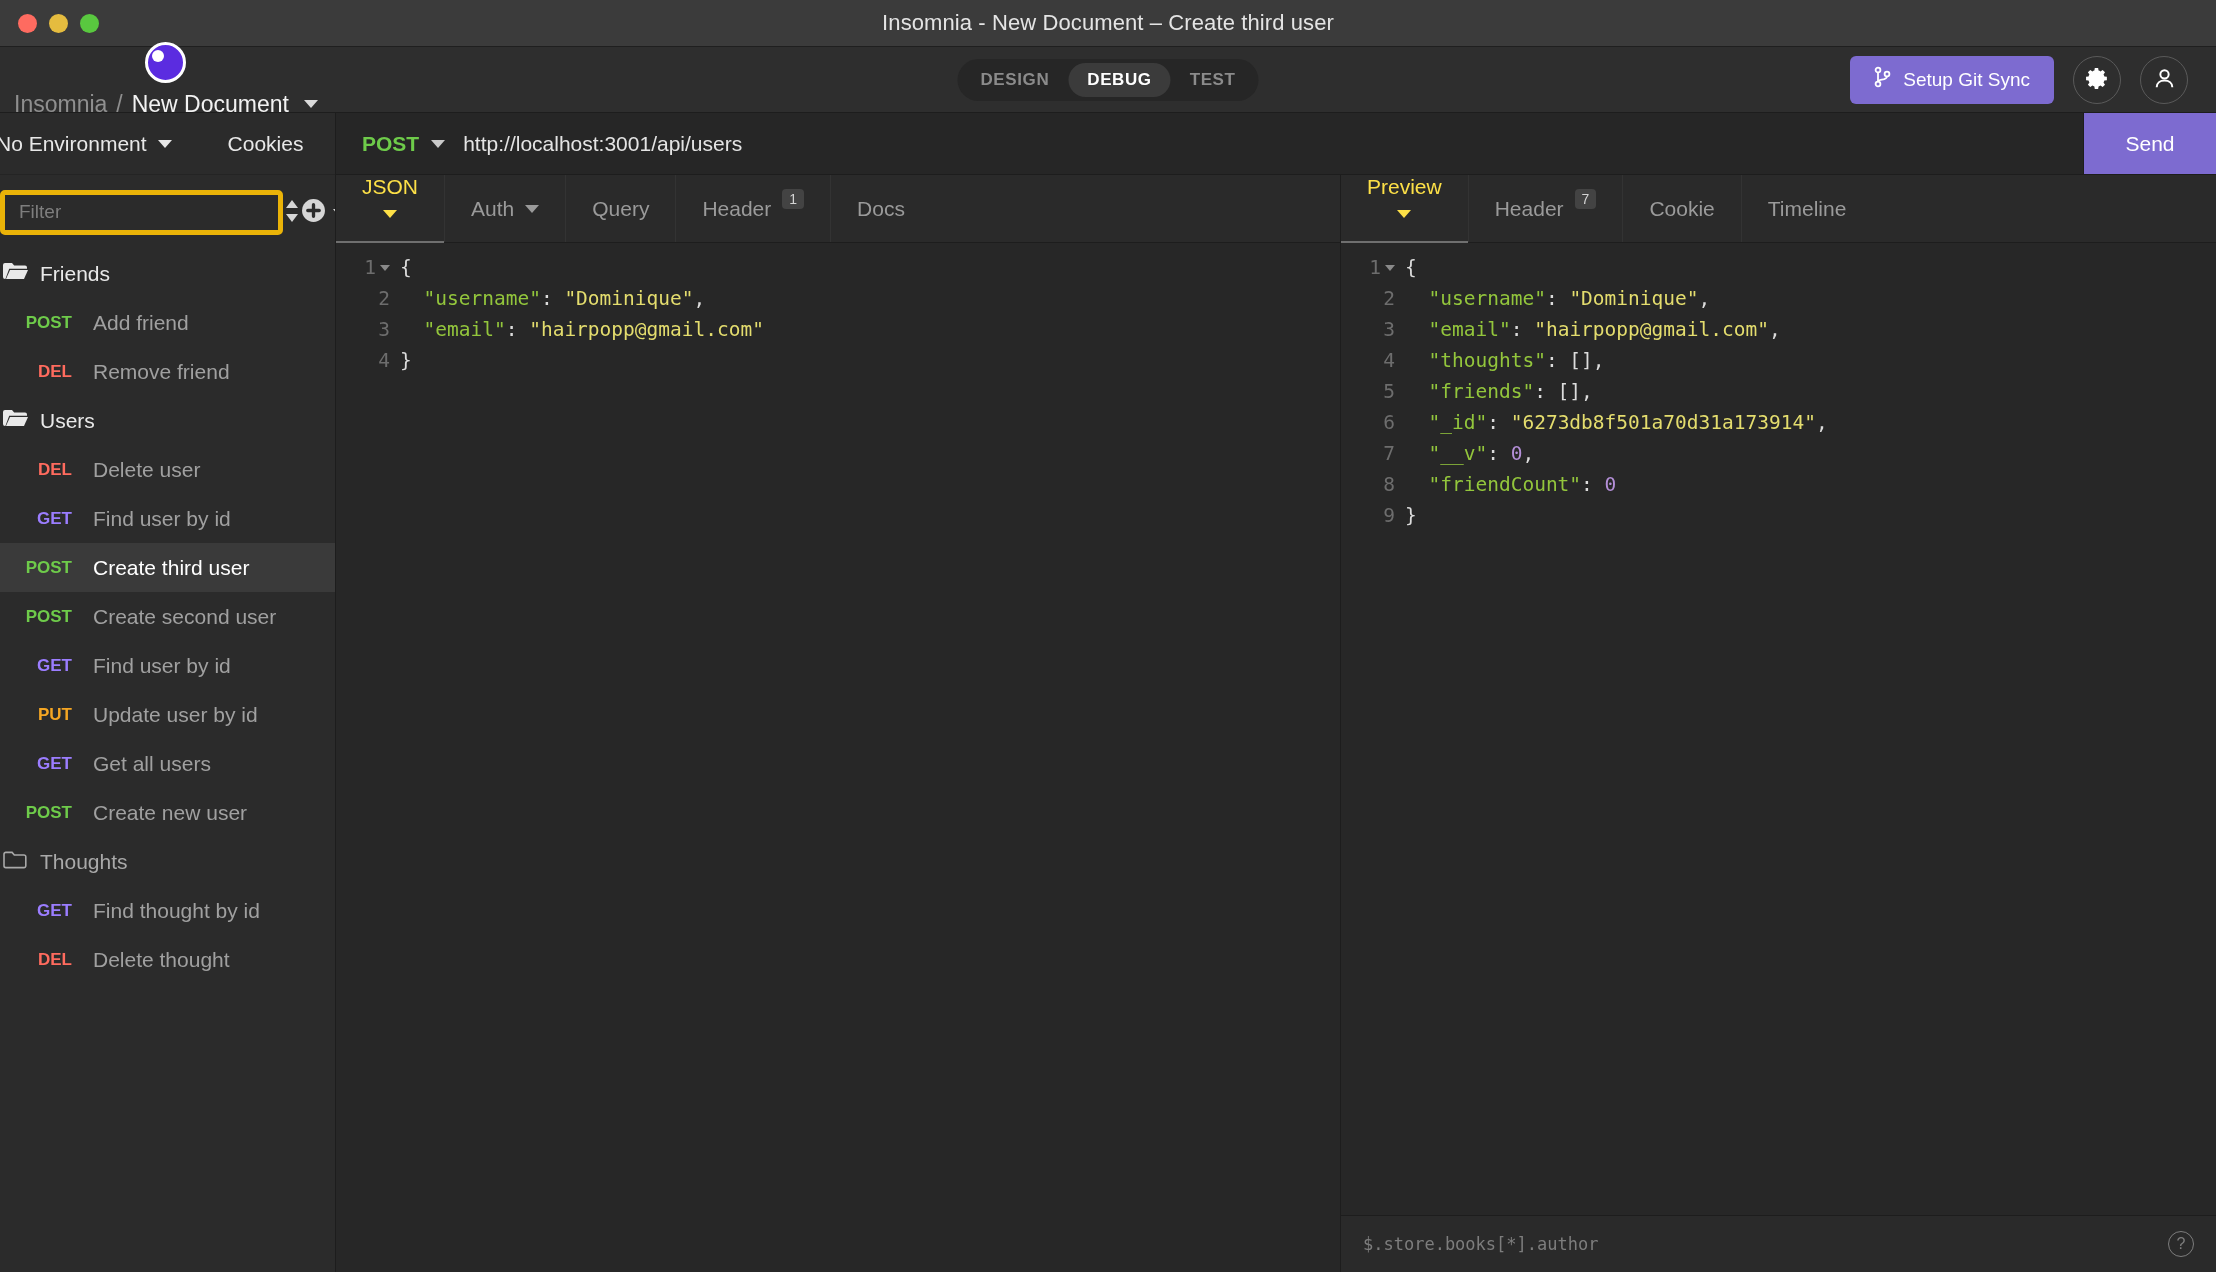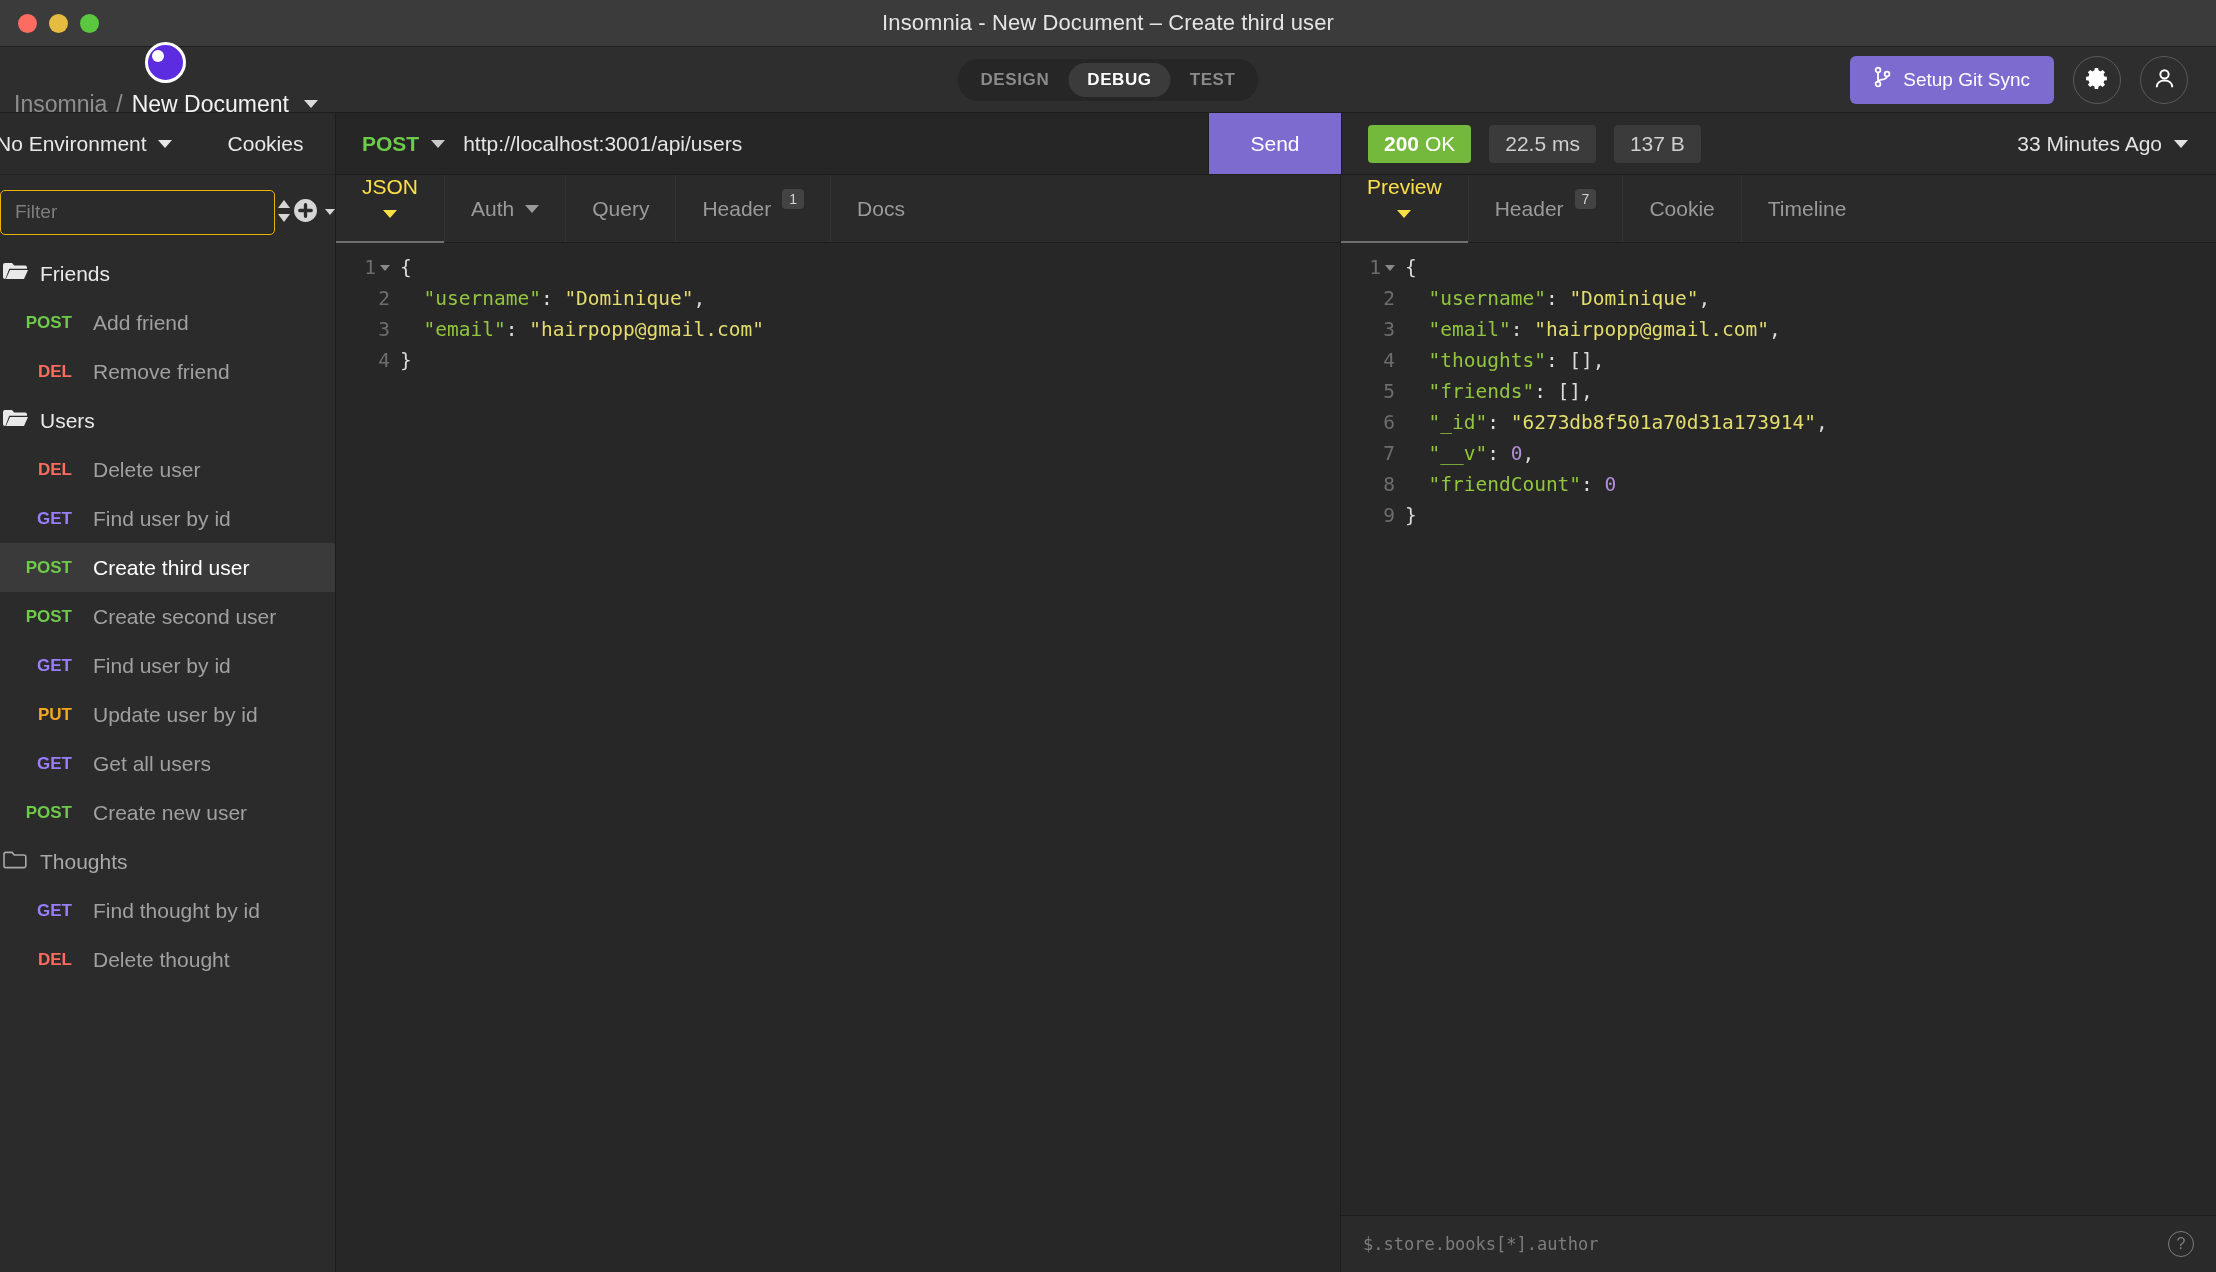--- a/index.html
+++ b/index.html
@@ -108,21 +108,21 @@
   .cookies-btn {
     color: #e8e8e8; font-size: 21px; margin-left: 56px; cursor: pointer;
     background: none; border: none; font-family: "Liberation Sans", sans-serif;
   }
   .filter-row {
     height: 74px; display: flex; align-items: center; gap: 0;
     padding: 0 14px 0 0;
   }
   .filter-input {
     flex: 1; height: 45px; background: transparent;
-    border: 1px solid #eab308; border-radius: 5px;
+    border: 5px solid #eab308; border-radius: 5px;
     color: #cfcfcf; font-size: 19px; padding: 0 14px;
     font-family: "Liberation Sans", sans-serif; outline: none;
     margin-left: 0;
   }
   .filter-input::placeholder { color: #7e7e7e; }
   .sortbtn, .addbtn {
     background: none; border: none; cursor: pointer;
     display: flex; align-items: center; justify-content: center;
   }
   .sortbtn { width: 62px; }
@@ -429,32 +429,20 @@
 
     <div class="urlbar">
       <div class="url-left">
         <div class="method-sel" id="method-sel">
           <span id="method-label" style="color: rgb(110, 203, 74);">POST</span>
           <span class="caret" style="color:#c9c9c9"></span>
         </div>
         <input class="url-input" value="http://localhost:3001/api/users" style="">
       </div>
       <button class="send">Send</button>
-      <div class="resp-meta">
-        <div class="status-badge">
-          <span>200</span>
-          <span class="ok">OK</span>
-        </div>
-        <div class="meta-badge">22.5 ms</div>
-        <div class="meta-badge">137 B</div>
-        <div class="timeago">
-          <span>33 Minutes Ago</span>
-          <span class="caret"></span>
-        </div>
-      </div>
     </div>
 
     <div class="panes">
 
       <div class="pane req-pane">
         <div class="tabrow" id="request-tabs">
             <div class="tab active">
               <span>JSON</span>
               <span class="caret"></span>
             </div>

